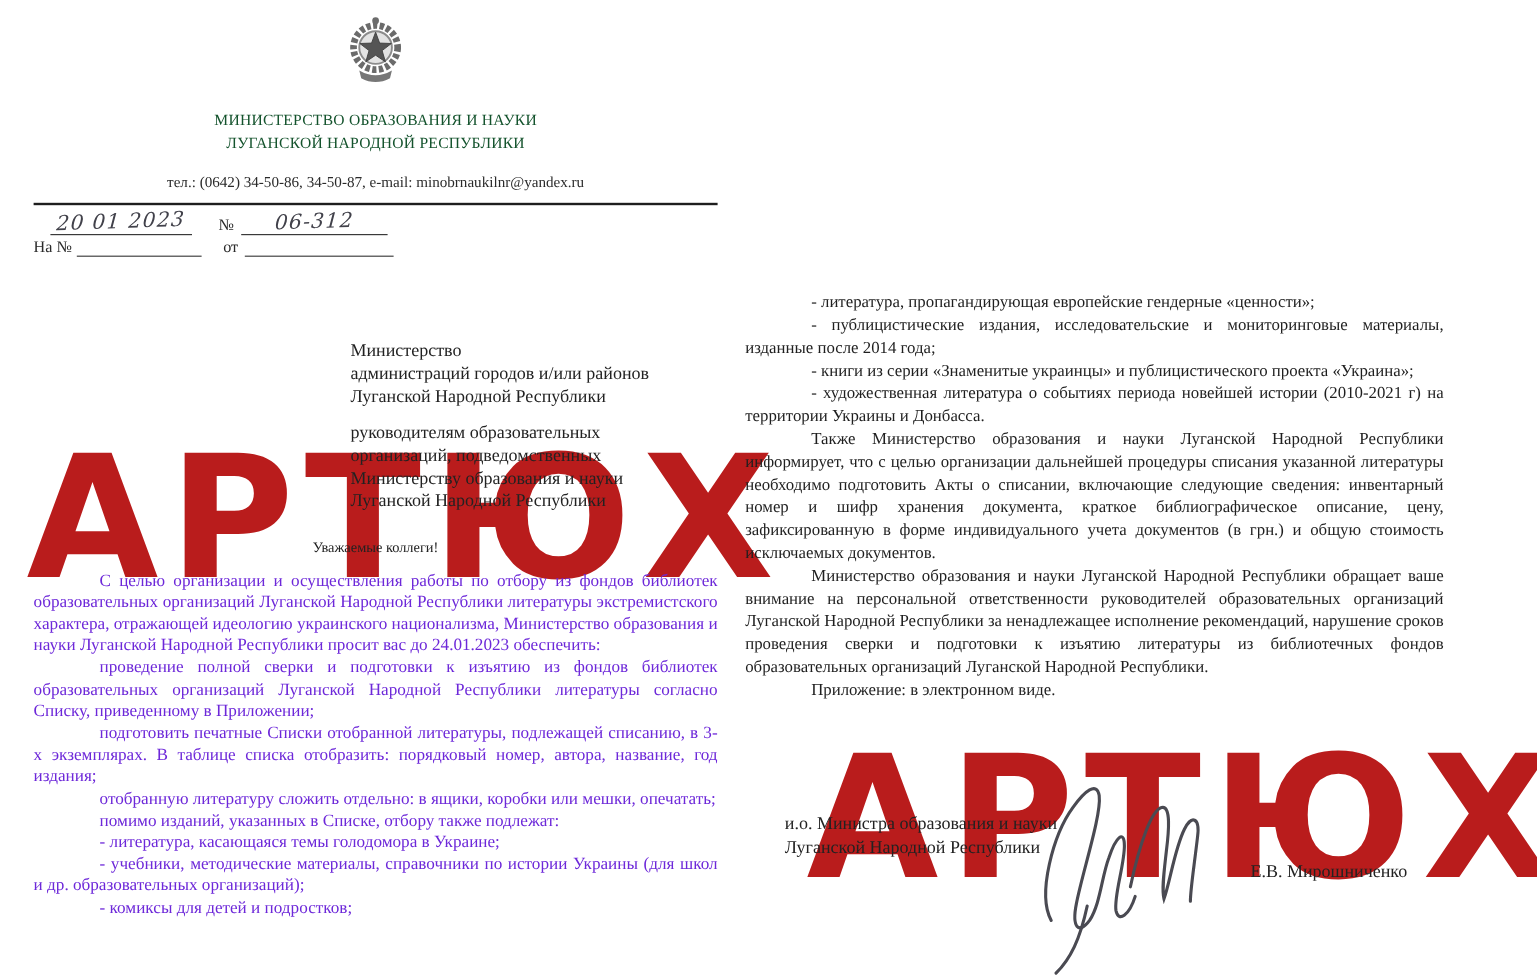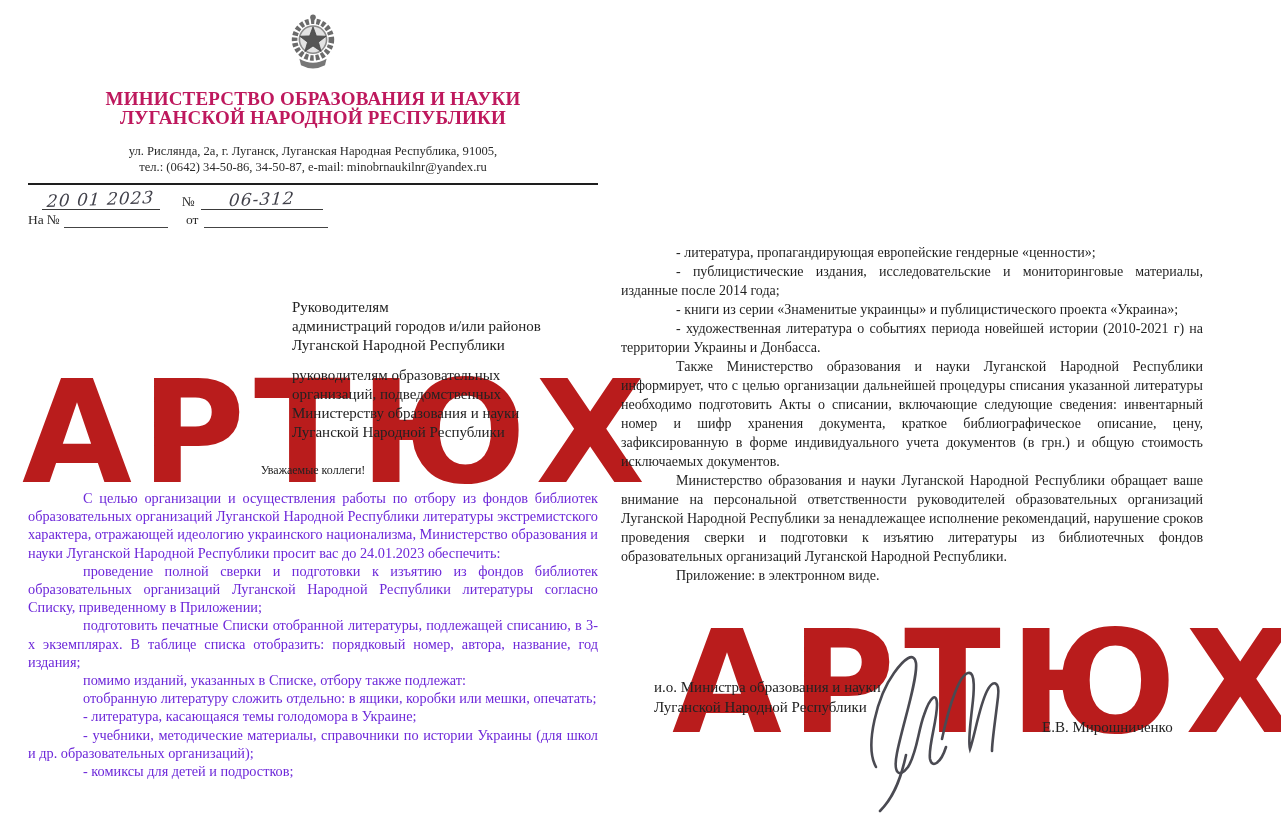--- a/index.html
+++ b/index.html
@@ -17,21 +17,21 @@
     font-size:142px;letter-spacing:9px;color:#b91c1c;
     white-space:nowrap;line-height:1;user-select:none;
   }
   .wm-left{left:22px;top:362px;}
   .wm-right{left:672px;top:612px;}
 
   
   .leftcol{position:absolute;left:28px;top:0;width:570px;z-index:1;}
   .header{text-align:center;}
   .emblem{margin-top:12px;display:inline-block;}
-  .ministry{font-weight:bold;font-size:19px;line-height:19px;letter-spacing:.2px;margin-top:13px;color:#be185d;}
+  .ministry{font-weight:normal;font-size:13px;line-height:19px;letter-spacing:.2px;margin-top:13px;color:#14532d;}
   .address{font-size:12.6px;line-height:15.5px;margin-top:17px;color:#2a2a2a;}
   .rule{border-bottom:2.5px solid #1e1e1e;margin-top:8px;}
 
   .refblock{margin-top:3px;font-size:13.5px;color:#2a2a2a;}
   .refrow{height:22px;display:flex;align-items:flex-end;}
   .hand{
     font-family:"DejaVu Serif",serif;font-style:italic;
     font-size:17px;color:#41414a;transform:rotate(-2deg) skewX(-6deg);
     display:inline-block;letter-spacing:1px;
   }
@@ -82,21 +82,20 @@
           <circle cx="30" cy="34" r="23" fill="none" stroke="#6b6b6b" stroke-width="7" stroke-dasharray="4.5 2.5"></circle>
           <circle cx="30" cy="34" r="17" fill="#e3e3e3" stroke="#8b8b8b" stroke-width="2"></circle>
           <path d="M30 18 L34.2 29.4 L46.4 29.8 L36.8 37.2 L40.2 48.9 L30 42 L19.8 48.9 L23.2 37.2 L13.6 29.8 L25.8 29.4 Z" fill="#555" stroke="#444" stroke-width="1"></path>
           <path d="M13 58 Q30 68 47 58 L45 66 Q30 74 15 66 Z" fill="#777"></path>
           <circle cx="30" cy="6" r="3.5" fill="#6b6b6b"></circle>
         </svg>
       </span>
       <div class="ministry">МИНИСТЕРСТВО ОБРАЗОВАНИЯ И НАУКИ</div>
       <div class="ministry" style="margin-top:0;">ЛУГАНСКОЙ НАРОДНОЙ РЕСПУБЛИКИ</div>
       <div class="address">
-        <div>ул. Рислянда, 2а, г. Луганск, Луганская Народная Республика, 91005,</div>
         <div>тел.: (0642) 34-50-86, 34-50-87, e-mail: minobrnaukilnr@yandex.ru</div>
       </div>
       <div class="rule"></div>
     </div>
 
     <div class="refblock">
       <div class="refrow">
         <span class="uline u-date"><span class="hand">20 01 2023</span></span>
         <span class="no-label">№</span>
         <span class="uline u-num"><span class="hand">06-312</span></span>
@@ -104,40 +103,40 @@
       <div class="refrow" style="height:18px;">
         <span>На №</span>
         <span class="blank b1"></span>
         <span class="ot-label">от</span>
         <span class="blank b2"></span>
       </div>
     </div>
 
     <div class="addressee">
       <div class="block">
-          <div>Руководителям</div>
+          <div>Министерство</div>
           <div>администраций городов и/или районов</div>
           <div>Луганской Народной Республики</div>
         </div>
       <div class="block">
           <div>руководителям образовательных</div>
           <div>организаций, подведомственных</div>
           <div>Министерству образования и науки</div>
           <div>Луганской Народной Республики</div>
         </div>
     </div>
 
     <div class="salutation">Уважаемые коллеги!</div>
 
     <div class="bodytext">
         <p>С целью организации и осуществления работы по отбору из фондов библиотек образовательных организаций Луганской Народной Республики литературы экстремистского характера, отражающей идеологию украинского национализма, Министерство образования и науки Луганской Народной Республики просит вас до 24.01.2023 обеспечить:</p>
         <p>проведение полной сверки и подготовки к изъятию из фондов библиотек образовательных организаций Луганской Народной Республики литературы согласно Списку, приведенному в Приложении;</p>
         <p>подготовить печатные Списки отобранной литературы, подлежащей списанию, в 3-х экземплярах. В таблице списка отобразить: порядковый номер, автора, название, год издания;</p>
+        <p>отобранную литературу сложить отдельно: в ящики, коробки или мешки, опечатать;</p>
         <p>помимо изданий, указанных в Списке, отбору также подлежат:</p>
-        <p>отобранную литературу сложить отдельно: в ящики, коробки или мешки, опечатать;</p>
         <p>- литература, касающаяся темы голодомора в Украине;</p>
         <p>- учебники, методические материалы, справочники по истории Украины (для школ и  др. образовательных организаций);</p>
         <p>- комиксы для детей и подростков;</p>
       </div>
   </div>
 
   <div class="rightcol">
     <div>
         <p>- литература, пропагандирующая европейские гендерные «ценности»;</p>
         <p>- публицистические издания, исследовательские и мониторинговые материалы, изданные после 2014 года;</p>

